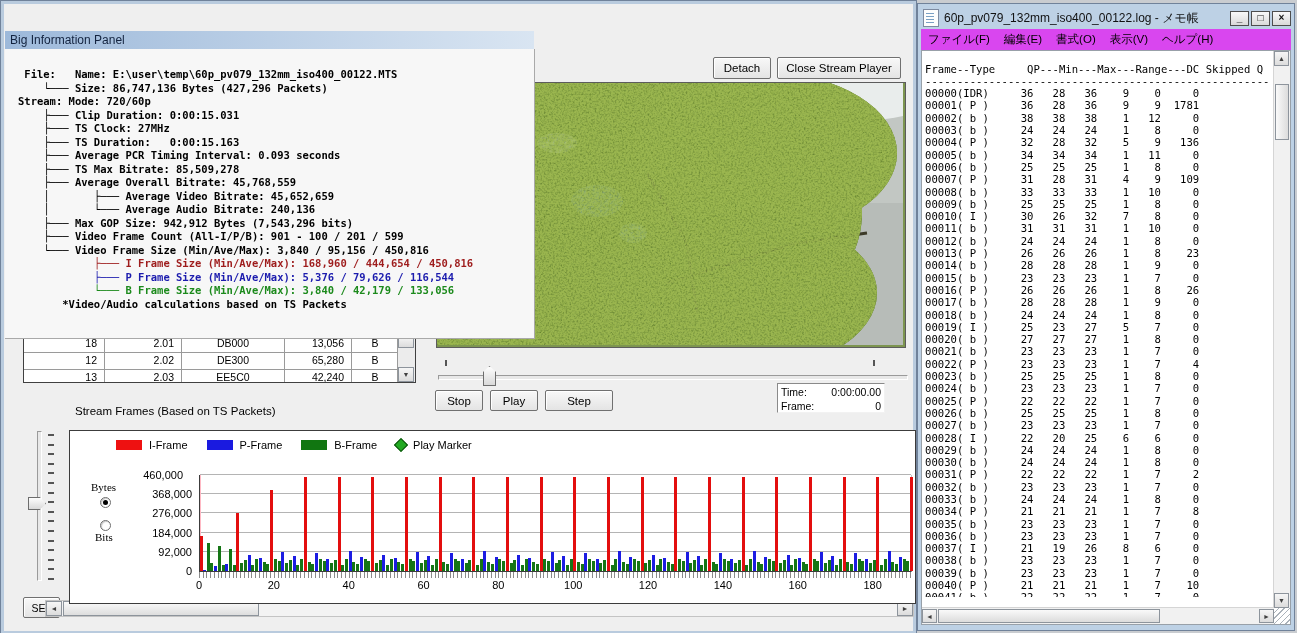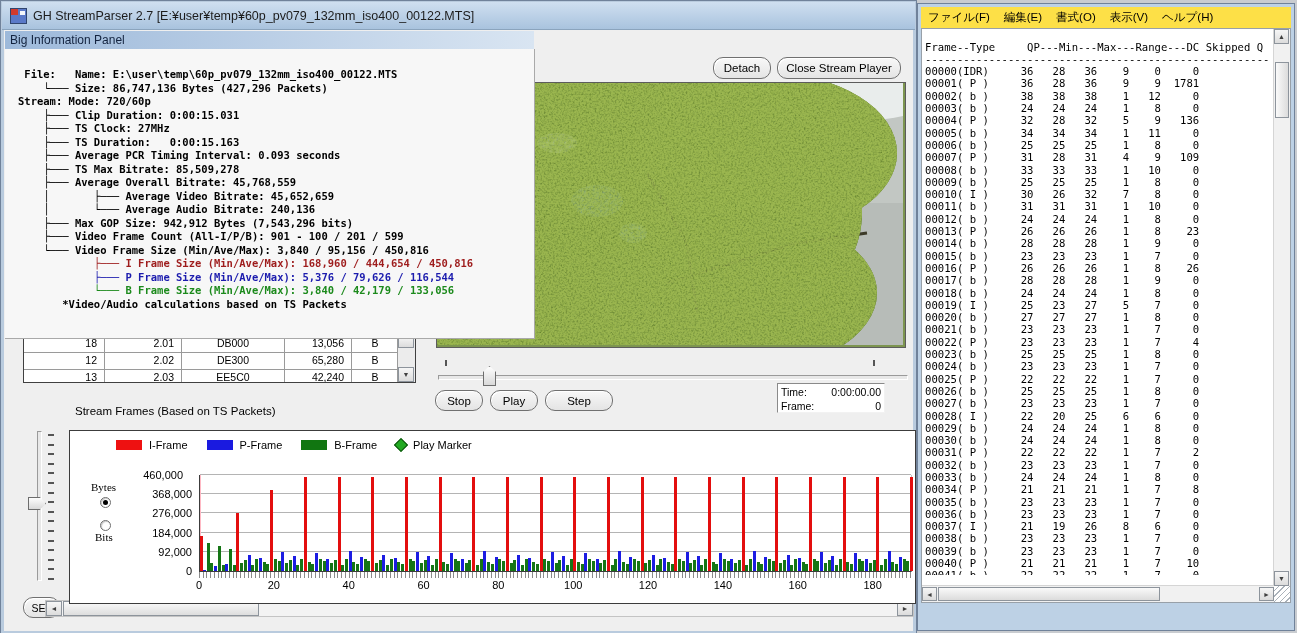--- a/index.html
+++ b/index.html
@@ -20,21 +20,21 @@
     background:linear-gradient(90deg,#9db9da,#d9e5f2);color:#13233f;
     font-size:12px;line-height:18px;padding-left:5px;box-sizing:border-box;z-index:6;}
   
   #info-panel{left:4px;top:48px;width:529px;height:289px;background:#f7f7f7;
     border-right:1px solid #a9a9a9;border-bottom:1px solid #a9a9a9;z-index:5;}
   #info-pre{margin:19px 0 0 13px;font-size:10.5px;line-height:13.5px;font-weight:bold;white-space:pre;}
   .c-k{color:#000;} .c-i{color:#9e1c1c;} .c-p{color:#1c1cae;} .c-b{color:#1c8a1c;}
   
   .btn3d{background:linear-gradient(#f8f8f8,#e4e4e4);border:1px solid #707070;
     box-shadow:inset 1px 1px 0 #ffffff;font-size:11.5px;color:#000;text-align:center;
-    display:flex;align-items:center;justify-content:center;box-sizing:border-box;border-radius:10px;}
+    display:flex;align-items:center;justify-content:center;box-sizing:border-box;border-radius:2px;}
   
   #video{left:435px;top:81px;width:468px;height:264px;border:1px solid #5c5c5c;z-index:1;background:#7d9550;}
   
   .tickmark{width:2px;height:6px;background:#555;}
   #seek-track{left:437px;top:374px;width:468px;height:3px;background:#e8e8e8;
     border:1px solid #9a9a9a;border-bottom-color:#fff;border-right-color:#fff;}
   #seek-thumb{left:482px;top:365px;width:13px;height:20px;background:linear-gradient(#fdfdfd,#d9d9d9);
     border:1px solid #6d6d6d;box-sizing:border-box;
     clip-path:polygon(50% 0,100% 30%,100% 100%,0 100%,0 30%);}
   
@@ -84,42 +84,38 @@
   
   #notepad{left:917px;top:3px;width:378px;height:628px;background:#bdd1e5;
     border:1px solid #70829a;box-sizing:border-box;padding:3px;}
   #np-titlebar{height:22px;display:flex;align-items:center;font-size:12px;color:#111;}
   #np-icon{width:14px;height:16px;background:#fdfdfd;border:1px solid #7d8aa0;margin:0 5px 0 2px;position:relative;}
   #np-icon:before{content:"";position:absolute;left:2px;top:3px;width:8px;height:1px;background:#7aa0c4;
     box-shadow:0 3px 0 #7aa0c4,0 6px 0 #7aa0c4,0 9px 0 #7aa0c4;}
   .np-winbtn{width:19px;height:15px;margin-left:2px;font-size:10px;font-weight:bold;
     background:linear-gradient(#f9f9f9,#d9d9d9);border:1px solid #4e4e4e;color:#111;
     display:flex;align-items:center;justify-content:center;box-sizing:border-box;line-height:1;}
-  #np-menubar{height:21px;background:#fde047;display:flex;align-items:center;font-size:11.5px;color:#000;}
+  #np-menubar{height:21px;background:#d946ef;display:flex;align-items:center;font-size:11.5px;color:#000;}
   .menu-item{padding:0 7px;}
   #np-textarea{position:relative;height:575px;background:#fff;border:1px solid #98a0a8;box-sizing:border-box;}
   #log-pre{position:absolute;left:3px;top:1px;right:17px;bottom:16px;overflow:hidden;
     font-size:10.6px;line-height:12.3px;white-space:pre;}
   #np-vscroll{position:absolute;right:0;top:0;width:16px;bottom:16px;background:#f1f1f1;border-left:1px solid #d5d5d5;}
   #np-vthumb{position:absolute;left:1px;top:33px;width:14px;height:56px;
     background:linear-gradient(90deg,#fafafa,#dcdcdc);border:1px solid #8d949c;box-sizing:border-box;}
   #np-hscroll{position:absolute;left:0;bottom:0;right:16px;height:16px;background:#f1f1f1;border-top:1px solid #d5d5d5;}
   #np-hthumb{position:absolute;left:16px;top:1px;width:222px;height:14px;
     background:linear-gradient(#fafafa,#dcdcdc);border:1px solid #8d949c;box-sizing:border-box;}
   #np-grip{position:absolute;right:0;bottom:0;width:16px;height:16px;
     background:repeating-linear-gradient(135deg,transparent 0 3px,#aab2ba 3px 4px);}
 </style>
 </head>
 <body>
 
 <div class="abs" id="main-window">
-  <div class="abs" id="main-titlebar">
-    <span id="app-icon"></span>
-    <span>GH StreamParser 2.7 [E:¥user¥temp¥60p_pv079_132mm_iso400_00122.MTS]</span>
-  </div>
 
   <div class="abs" id="video">
     <svg width="466" height="262" viewBox="0 0 466 262" preserveAspectRatio="none">
       <defs>
         <filter id="leafA" x="-5%" y="-5%" width="110%" height="110%">
           <feTurbulence type="fractalNoise" baseFrequency="0.55" numOctaves="2" seed="4" result="t"></feTurbulence>
           <feColorMatrix in="t" type="matrix" values="0 0 0 0 0  0 0 0 0 0  0 0 0 0 0  0.9 0.9 0 0 0" result="a"></feColorMatrix>
           <feFlood flood-color="#a7c257" result="c"></feFlood>
           <feComposite in="c" in2="a" operator="in"></feComposite>
         </filter>
@@ -484,20 +480,27 @@
     <div class="vtick" style="top: 519.4px;"></div>
     <div class="vtick" style="top: 529px;"></div>
     <div class="vtick" style="top: 538.6px;"></div>
     <div class="vtick" style="top: 548.2px;"></div>
     <div class="vtick" style="top: 557.8px;"></div>
     <div class="vtick" style="top: 567.4px;"></div>
     <div class="vtick" style="top: 577px;"></div>
   </div>
 
 <div class="abs" id="notepad">
+  <div id="np-titlebar">
+    <span id="np-icon"></span>
+    <span style="flex:1;white-space:nowrap;overflow:hidden;">60p_pv079_132mm_iso400_00122.log - メモ帳</span>
+    <span class="np-winbtn">_</span>
+    <span class="np-winbtn">□</span>
+    <span class="np-winbtn">×</span>
+  </div>
   <div id="np-menubar">
       <div class="menu-item">ファイル(F)</div>
       <div class="menu-item">編集(E)</div>
       <div class="menu-item">書式(O)</div>
       <div class="menu-item">表示(V)</div>
       <div class="menu-item">ヘルプ(H)</div>
     </div>
   <div id="np-textarea">
     <pre id="log-pre" class="mono">Frame--Type     QP---Min---Max---Range---DC Skipped Q
 ------------------------------------------------------

